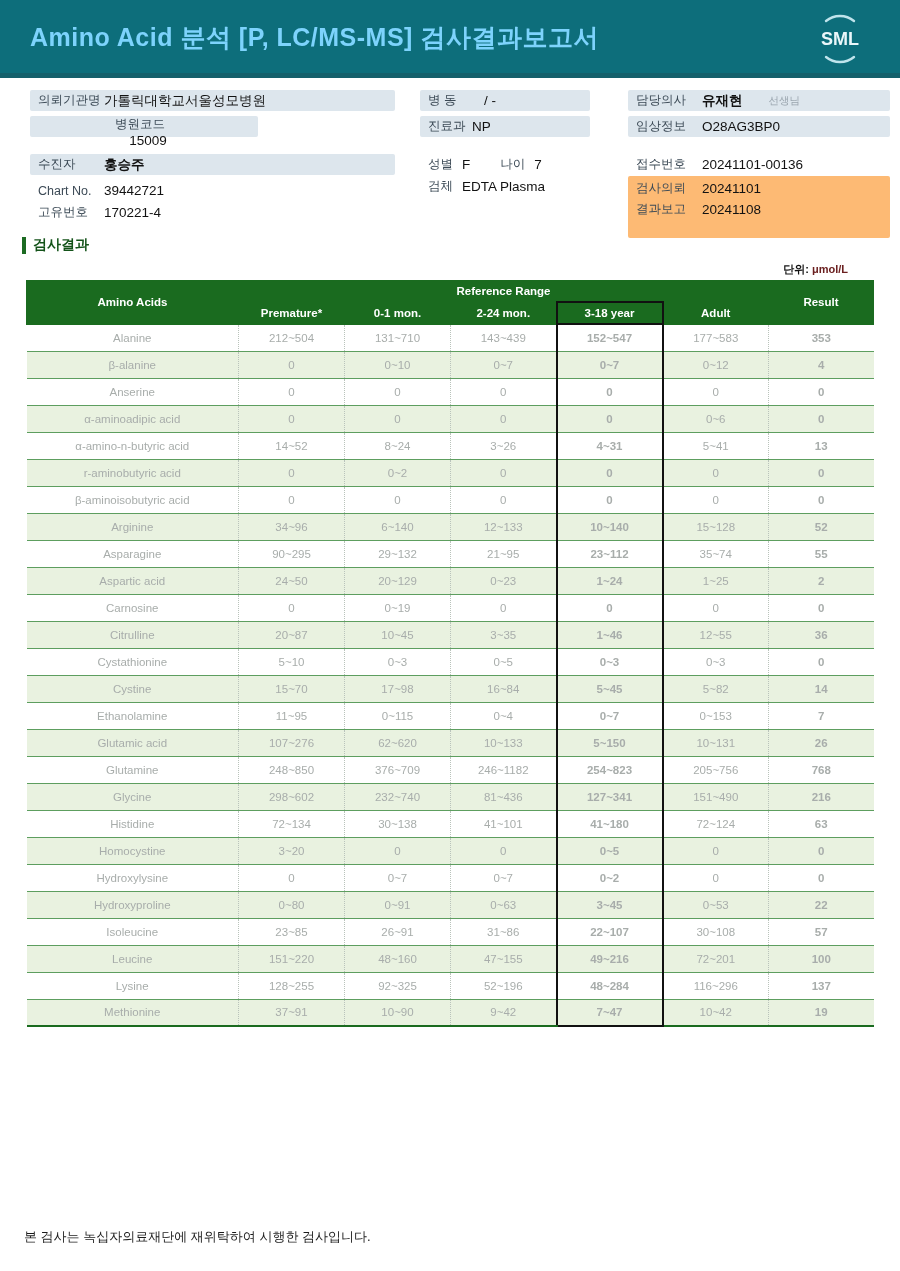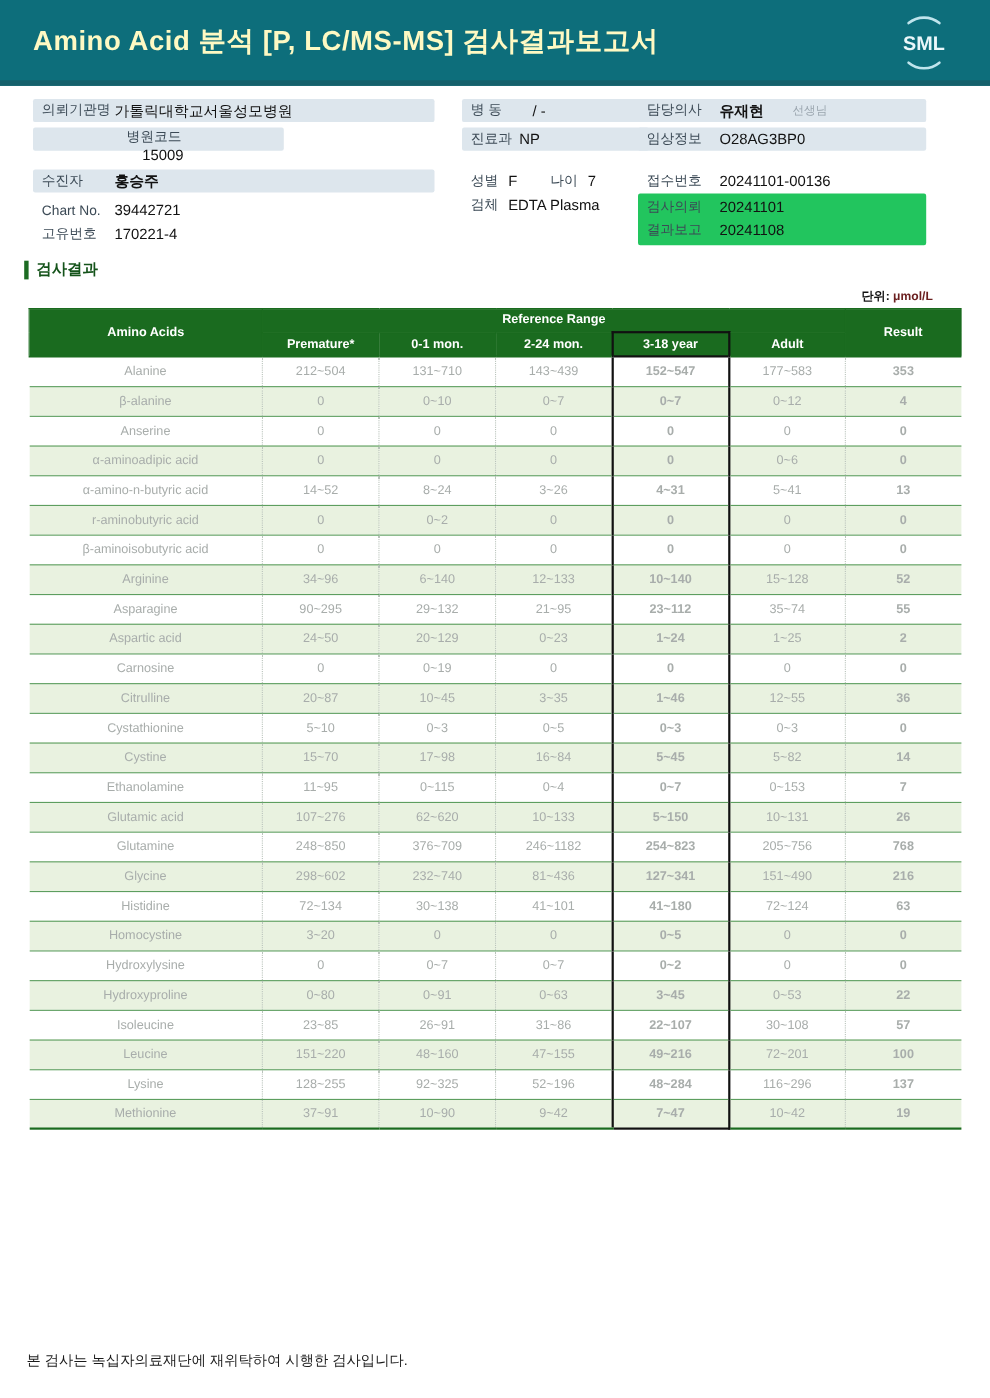--- a/index.html
+++ b/index.html
@@ -19,21 +19,21 @@
     position: relative;
     height: 78px;
     background: #0d6e7b;
     border-bottom: 5px solid #14606b;
   }
   .report-header .title {
     position: absolute;
     left: 30px;
     top: 50%;
     transform: translateY(-50%);
-    color: #fef9c3;
+    color: #7dd3fc;
     font-size: 25px;
     font-weight: bold;
     letter-spacing: 0.5px;
     white-space: nowrap;
   }
   .logo {
     position: absolute;
     right: 32px;
     top: 11px;
     width: 56px;
@@ -44,21 +44,21 @@
   
   .info-section {
     position: relative;
     padding: 12px 30px 0 30px;
     height: 150px;
     text-decoration: underline;
   }
   .info-col { position: absolute; }
   .col-left   { left: 30px;  top: 12px;  width: 365px; }
   .col-mid    { left: 420px; top: 12px;  width: 170px; }
-  .col-right  { left: 580px; top: 12px;  width: 262px; }
+  .col-right  { left: 628px; top: 12px;  width: 262px; }
 
   .bar {
     background: #dde6ed;
     border-radius: 2px;
     height: 21px;
     display: flex;
     align-items: center;
     margin-bottom: 5px;
     padding-left: 8px;
   }
@@ -86,23 +86,23 @@
   .suffix {
     color: #9aa5ae;
     font-size: 10.5px;
     margin-left: 26px;
   }
   .gap { height: 12px; }
   .inline-pair { display: flex; align-items: center; }
   .inline-pair .sep { width: 30px; }
 
   .stack-bar {
-    background: #22c55e;
+    background: #fdba74;
     border-radius: 2px;
-    padding: 2px 0 3px 8px;
+    padding: 2px 0 18px 8px;
     margin-top: 0px;
   }
   .stack-bar .row-line {
     display: flex;
     align-items: center;
     height: 21px;
   }
 
   
   .section-title-wrap {

